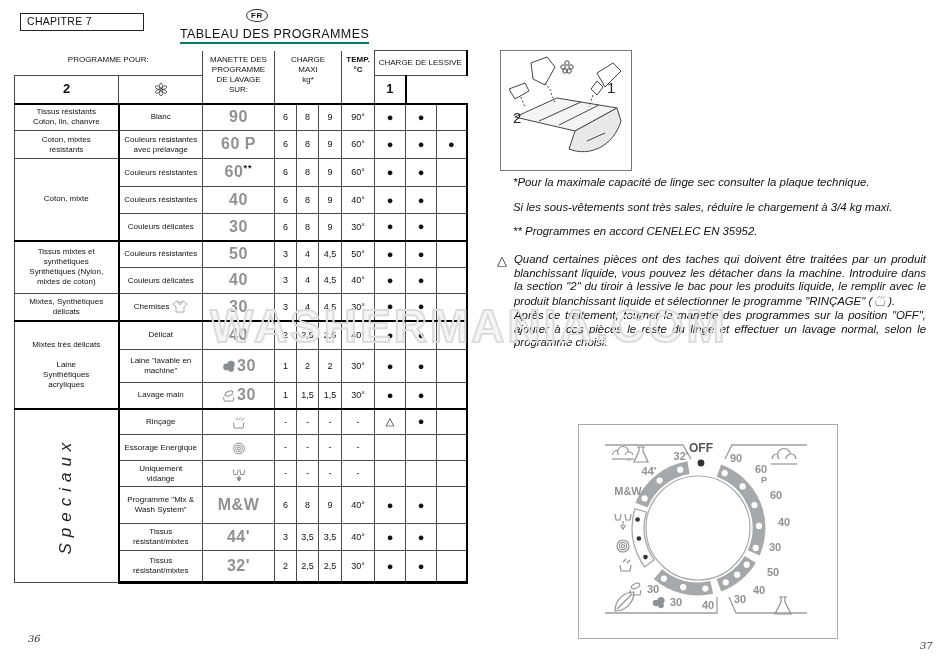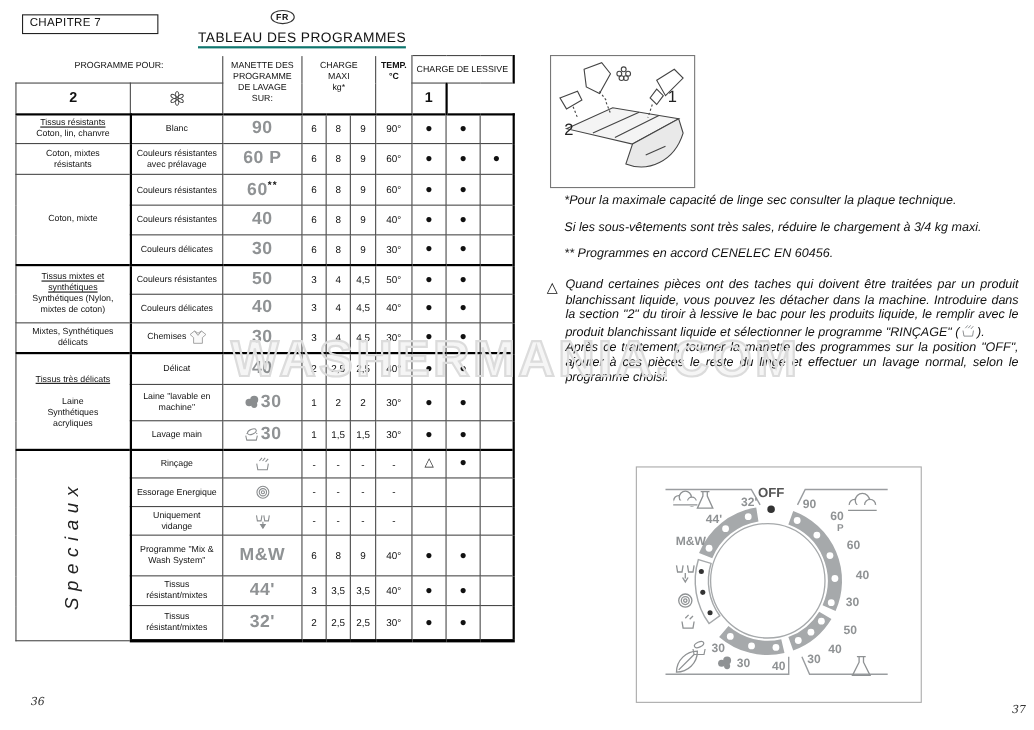--- a/index.html
+++ b/index.html
@@ -27,21 +27,21 @@
   .ptable td{border:1px solid #4a4a4a;text-align:center;vertical-align:middle;font-size:9px;line-height:1.15;}
   .ptable th{font-weight:normal;font-size:8px;vertical-align:top;padding-top:4px;line-height:1.25;border:none;}
   th.h-knob{border-left:1px solid #4a4a4a;border-right:1px solid #4a4a4a;}
   th.h-charge{border-right:1px solid #4a4a4a;}
   th.h-temp{border-right:1px solid #4a4a4a;font-weight:bold;}
   th.h-les{border:1px solid #4a4a4a;border-right:2.5px solid #000;vertical-align:middle;padding-top:0;}
   th.h-sub{border:1px solid #4a4a4a;vertical-align:middle;padding-top:0;}
   th.h-sub.big{font-size:13px;font-weight:bold;}
   th.h-sub.last{border-right:2.5px solid #000;}
   td.grp{font-size:8px;border-right:2.5px solid #000;line-height:1.25;}
-  td.grp .u{text-decoration:underline;margin-top:20px;}
+  td.grp .u{margin-top:20px;}
   td.prog{font-size:8px;line-height:1.2;}
   td.dial{font-size:16px;font-weight:bold;color:#8f9294;letter-spacing:.5px;}
   td.dial .note{color:#111;font-size:9px;font-weight:bold;vertical-align:super;letter-spacing:1px;}
   td.dcell{font-size:11px;line-height:1;}
   td.lastcol{border-right:2.5px solid #000;}
   tr.sec td{border-top:2.5px solid #000;}
   tr.end td{border-bottom:3px solid #000;}
   .spec-wrap{display:flex;align-items:center;justify-content:center;height:100%;}
   .spec-text{transform:rotate(-90deg);font-style:italic;font-size:17px;letter-spacing:6px;white-space:nowrap;color:#222;}
   .ic{width:16px;height:15px;vertical-align:middle;}
@@ -243,21 +243,21 @@
       <td class="dial">30</td>
       <td>3</td>
       <td>4</td>
       <td>4,5</td>
       <td>30°</td>
       <td class="dcell">●</td>
       <td class="dcell">●</td>
       <td class="dcell lastcol"></td>
     </tr>
     <tr class="sec" style="height:29px">
-      <td class="grp" rowspan="3"><span class="u">Tissus très délicats</span><br><br><span class="pre">Laine
+      <td class="grp" rowspan="3"><span class="u">Mixtes très délicats</span><br><br><span class="pre">Laine
 Synthétiques
 acryliques</span></td>
       <td class="prog pre">Délicat</td>
       <td class="dial">40</td>
       <td>2</td>
       <td>2,5</td>
       <td>2,5</td>
       <td>40°</td>
       <td class="dcell">●</td>
       <td class="dcell">●</td>
@@ -399,21 +399,21 @@
         <circle cx="68" cy="20" r="2.2"></circle>
     </g>
     <text x="12" y="72" font-size="15" fill="#222">2</text>
     <text x="106" y="42" font-size="15" fill="#222">1</text>
   </svg>
 </div>
 
 <div class="notes">
   <p class="note-p">*Pour la maximale capacité de linge sec consulter la plaque technique.</p>
   <p class="note-p">Si les sous-vêtements sont très sales, réduire le chargement à 3/4 kg maxi.</p>
-  <p class="note-p">** Programmes en accord CENELEC EN 60456.</p>
+  <p class="note-p">** Programmes en accord CENELEC EN 35952.</p>
   <div class="warn">
     <span class="warn-tri">△</span>
     <div class="warn-body">
       <p><span>Quand certaines pièces ont des taches qui doivent être traitées par un produit blanchissant liquide, vous pouvez les détacher dans la machine. Introduire dans la section "2" du tiroir à lessive le bac pour les produits liquide, le remplir avec le produit blanchissant liquide et sélectionner le programme "RINÇAGE" (</span><svg class="ic-inline" viewBox="0 0 20 18">
             <use href="#sym-rinse"></use>
           </svg><span>).</span></p>
       <p>Après ce traitement, tourner la manette des programmes sur la position "OFF", ajouter à ces pièces le reste du linge et effectuer un lavage normal, selon le programme choisi.</p>
     </div>
   </div>
 </div>

